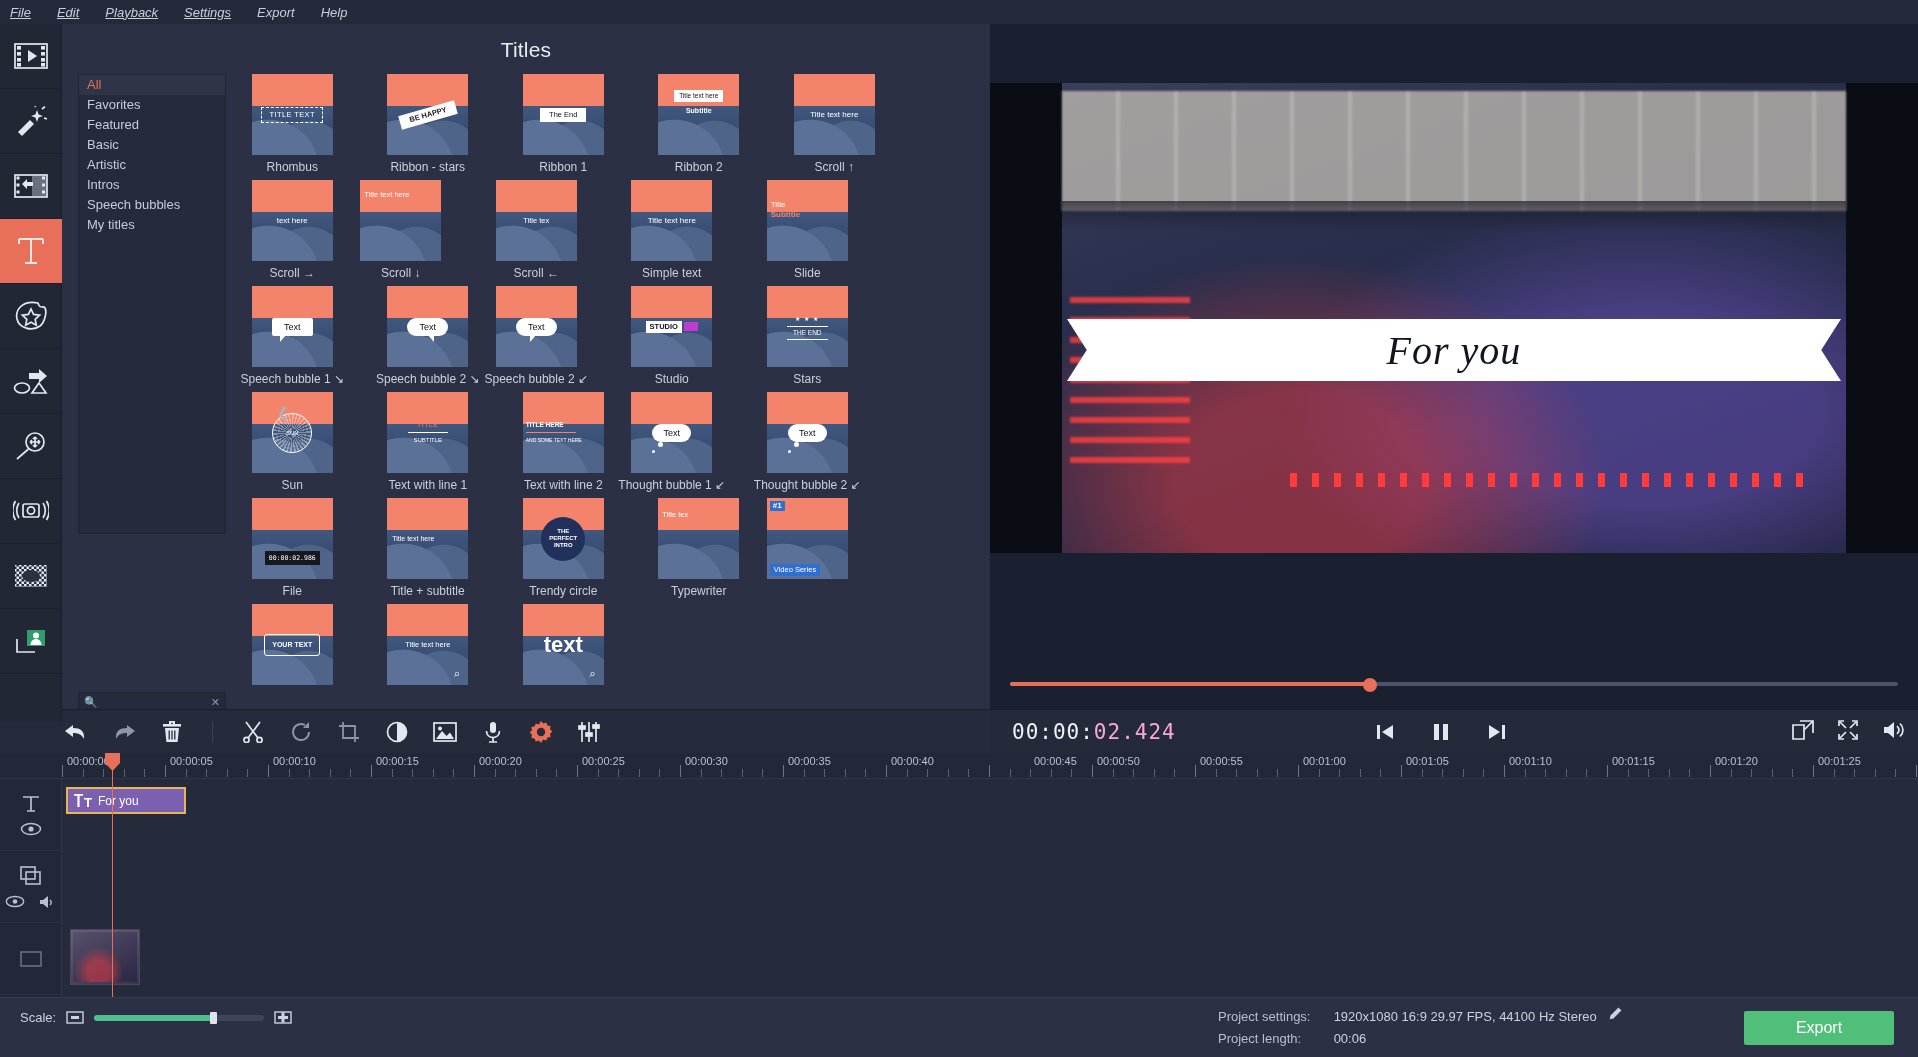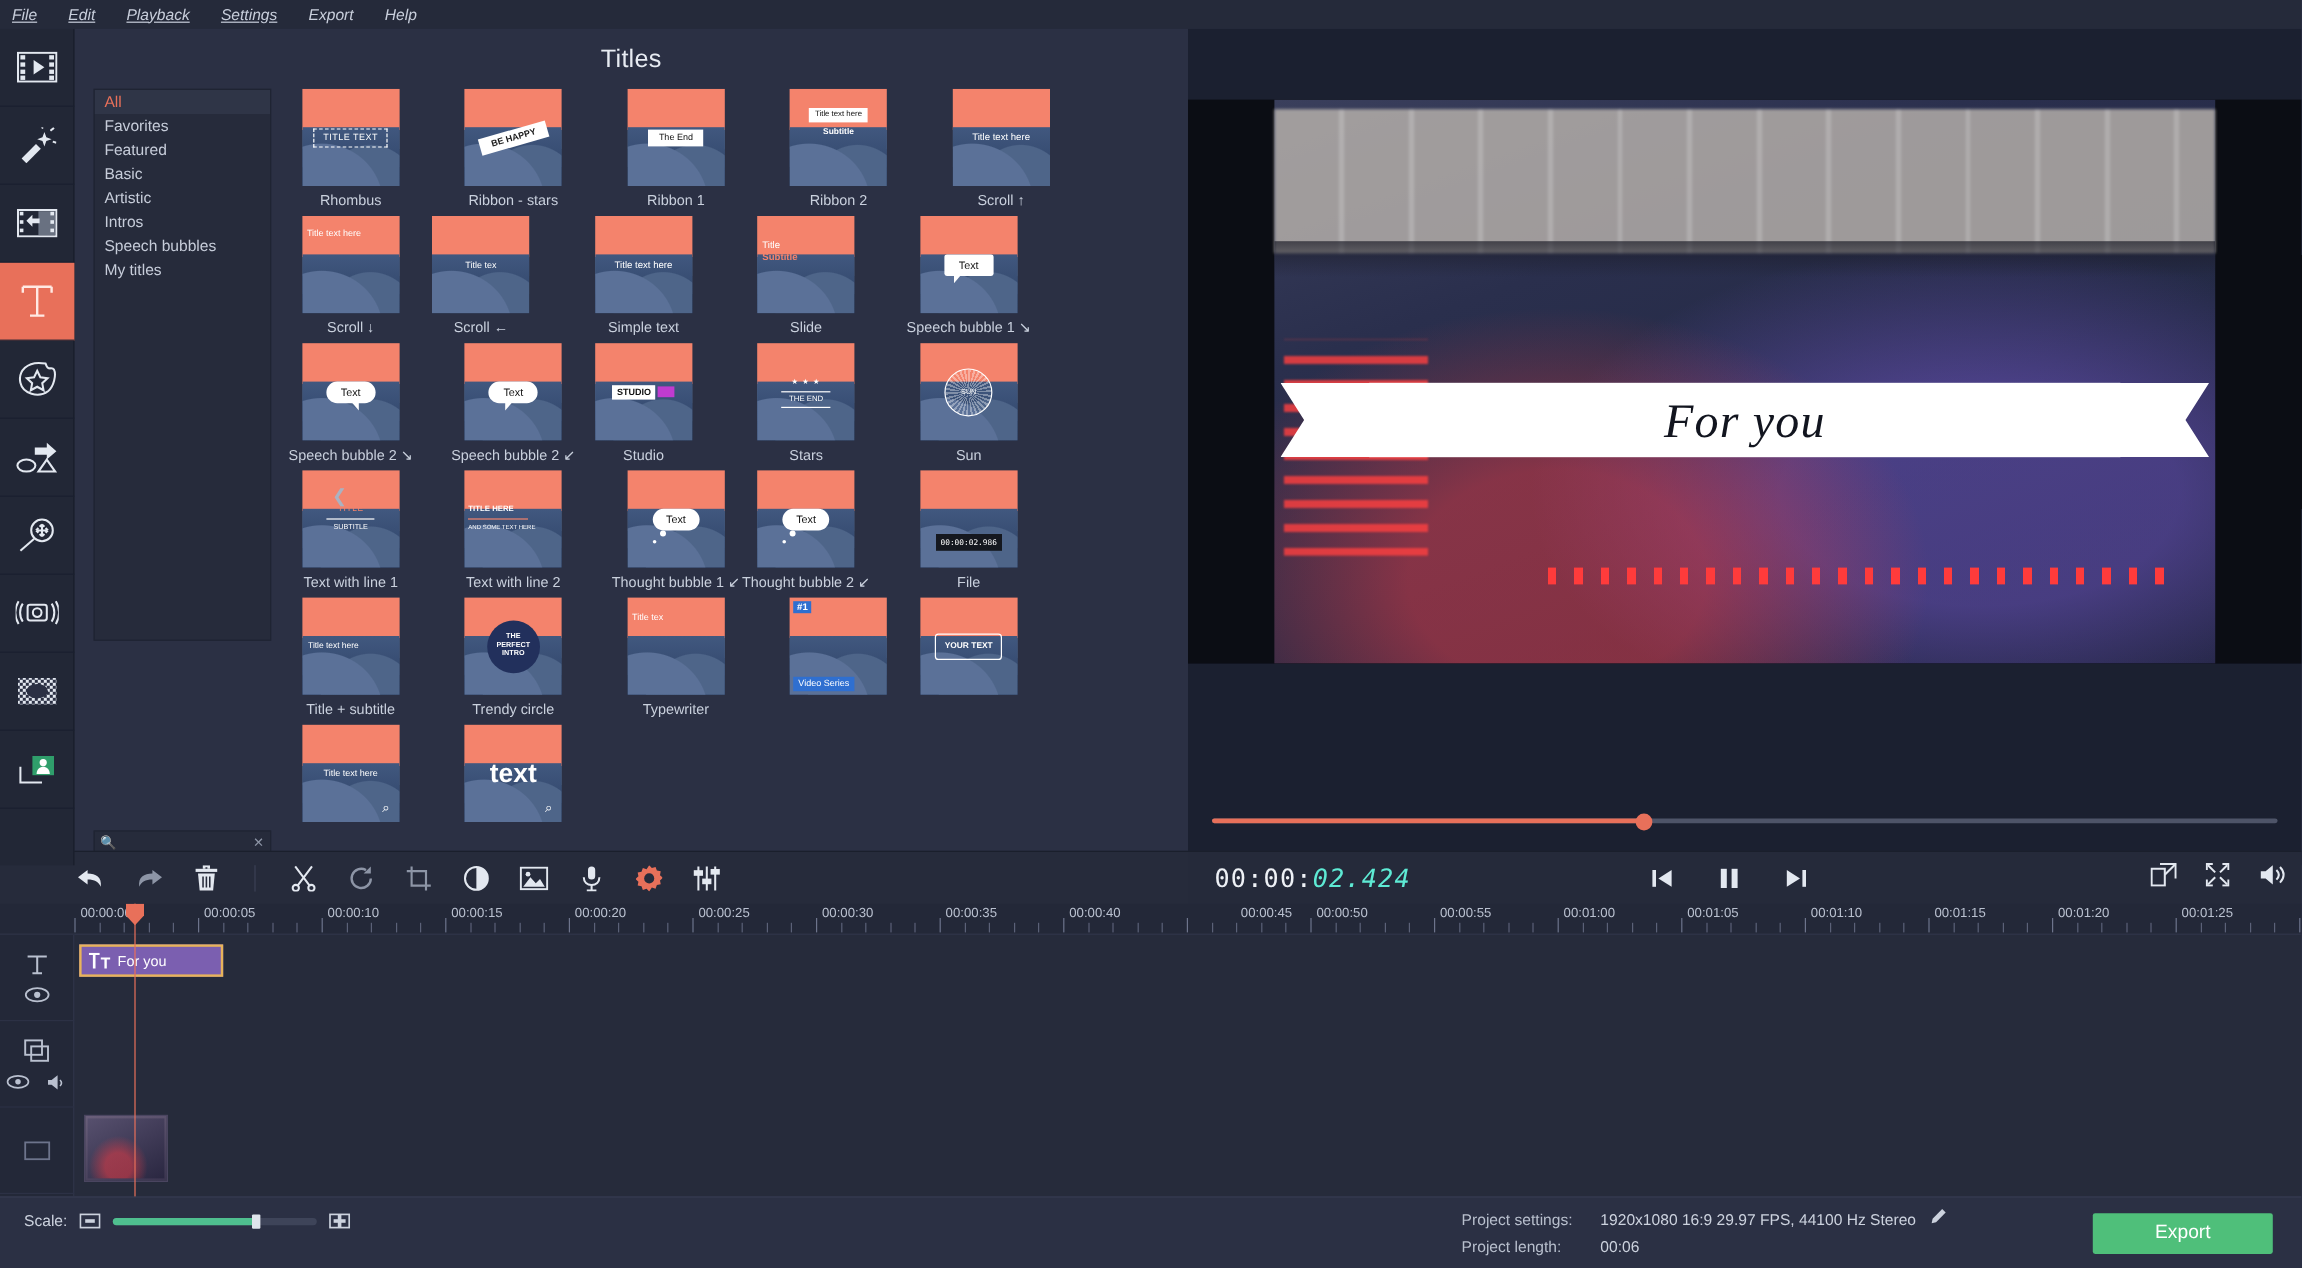--- a/index.html
+++ b/index.html
@@ -169,21 +169,21 @@
   
   .transport{
     position:absolute; left:990px; top:709px; width:928px; height:44px;
     background:#252a3a; border-top:1px solid #1a1f2c; display:flex; align-items:center;
   }
   .tc{
     margin-left:22px; font-family:"DejaVu Sans Mono", monospace;
     font-size:21px; letter-spacing:1px;
   }
   .tc .w{ color:#eef1f6; }
-  .tc .r{ color:#5eead4;font-style:italic; }
+  .tc .r{ color:#f9a8d4; }
   .tbtns{ position:absolute; left:380px; display:flex; gap:26px; align-items:center; }
   .tbtns .b{ width:30px; height:26px; display:flex; align-items:center; justify-content:center; }
   .rbtns{ position:absolute; right:12px; display:flex; gap:24px; align-items:center;}
 
   
   .edittool{
     position:absolute; left:0; top:709px; width:990px; height:44px;
     background:#262b3b; border-top:1px solid #1a1f2c;
     display:flex; align-items:center; padding-left:62px; gap:20px;
   }
@@ -441,20 +441,29 @@
             <div class="clabel">Ribbon 2</div>
           </div>
           <div class="cell">
             <div class="thumb">
               <div class="mtn"></div>
               <div style="position: absolute; inset: 0px; display: flex; flex-direction: column; align-items: center; justify-content: center; color: rgb(255, 255, 255); font-size: 8px; text-align: center; z-index: 3; line-height: 10px;">
                 <div style="font-size:8px;">Title text here</div>
               </div>
             </div>
             <div class="clabel">Scroll ↑</div>
+          </div>
+          <div class="cell">
+            <div class="thumb">
+              <div class="mtn"></div>
+              <div style="position: absolute; inset: 0px; display: flex; flex-direction: column; align-items: center; justify-content: center; color: rgb(255, 255, 255); font-size: 8px; text-align: center; z-index: 3; line-height: 10px;">
+                <div style="font-size:8px;">text here</div>
+              </div>
+            </div>
+            <div class="clabel">Scroll →</div>
           </div>
           <div class="cell">
             <div class="thumb">
               <div class="mtn"></div>
               <div style="position: absolute; inset: 0px; display: flex; flex-direction: column; align-items: flex-start; justify-content: flex-start; color: rgb(255, 255, 255); font-size: 8px; text-align: center; z-index: 3; line-height: 10px; padding-left: 4px; padding-top: 10px;">
                 <div style="font-size:7.5px;">Title text here</div>
               </div>
             </div>
             <div class="clabel">Scroll ↓</div>
           </div>

